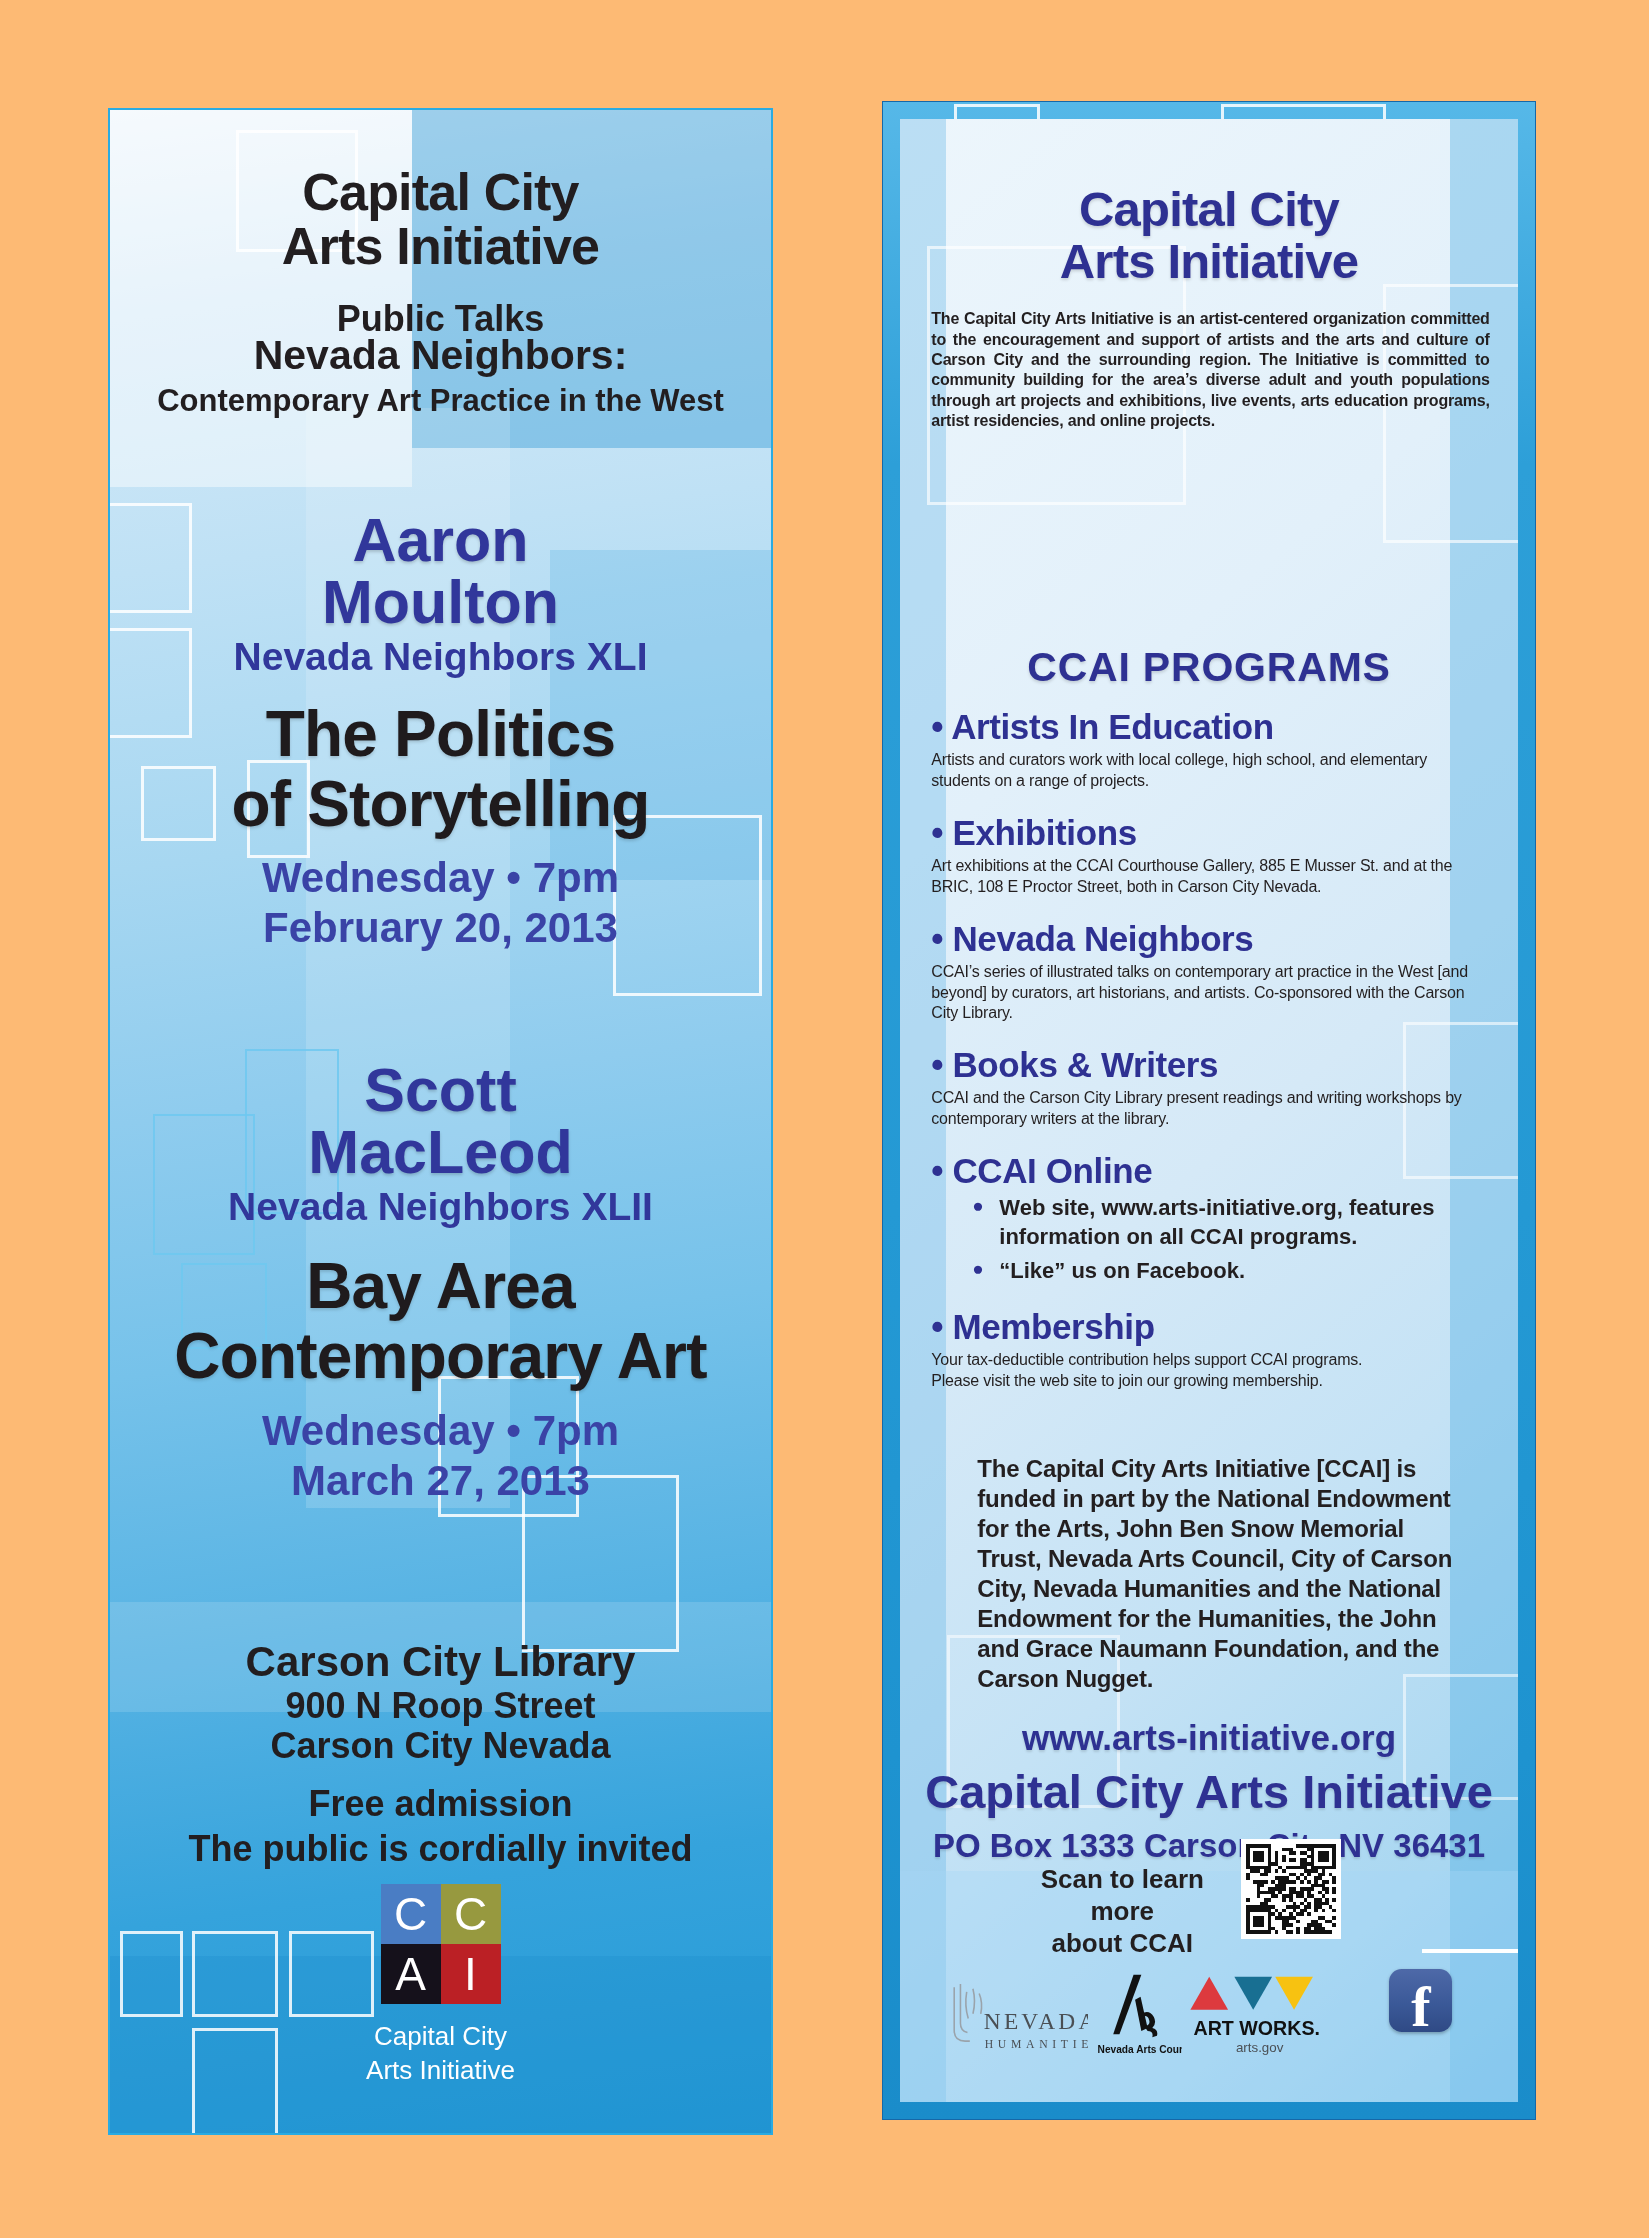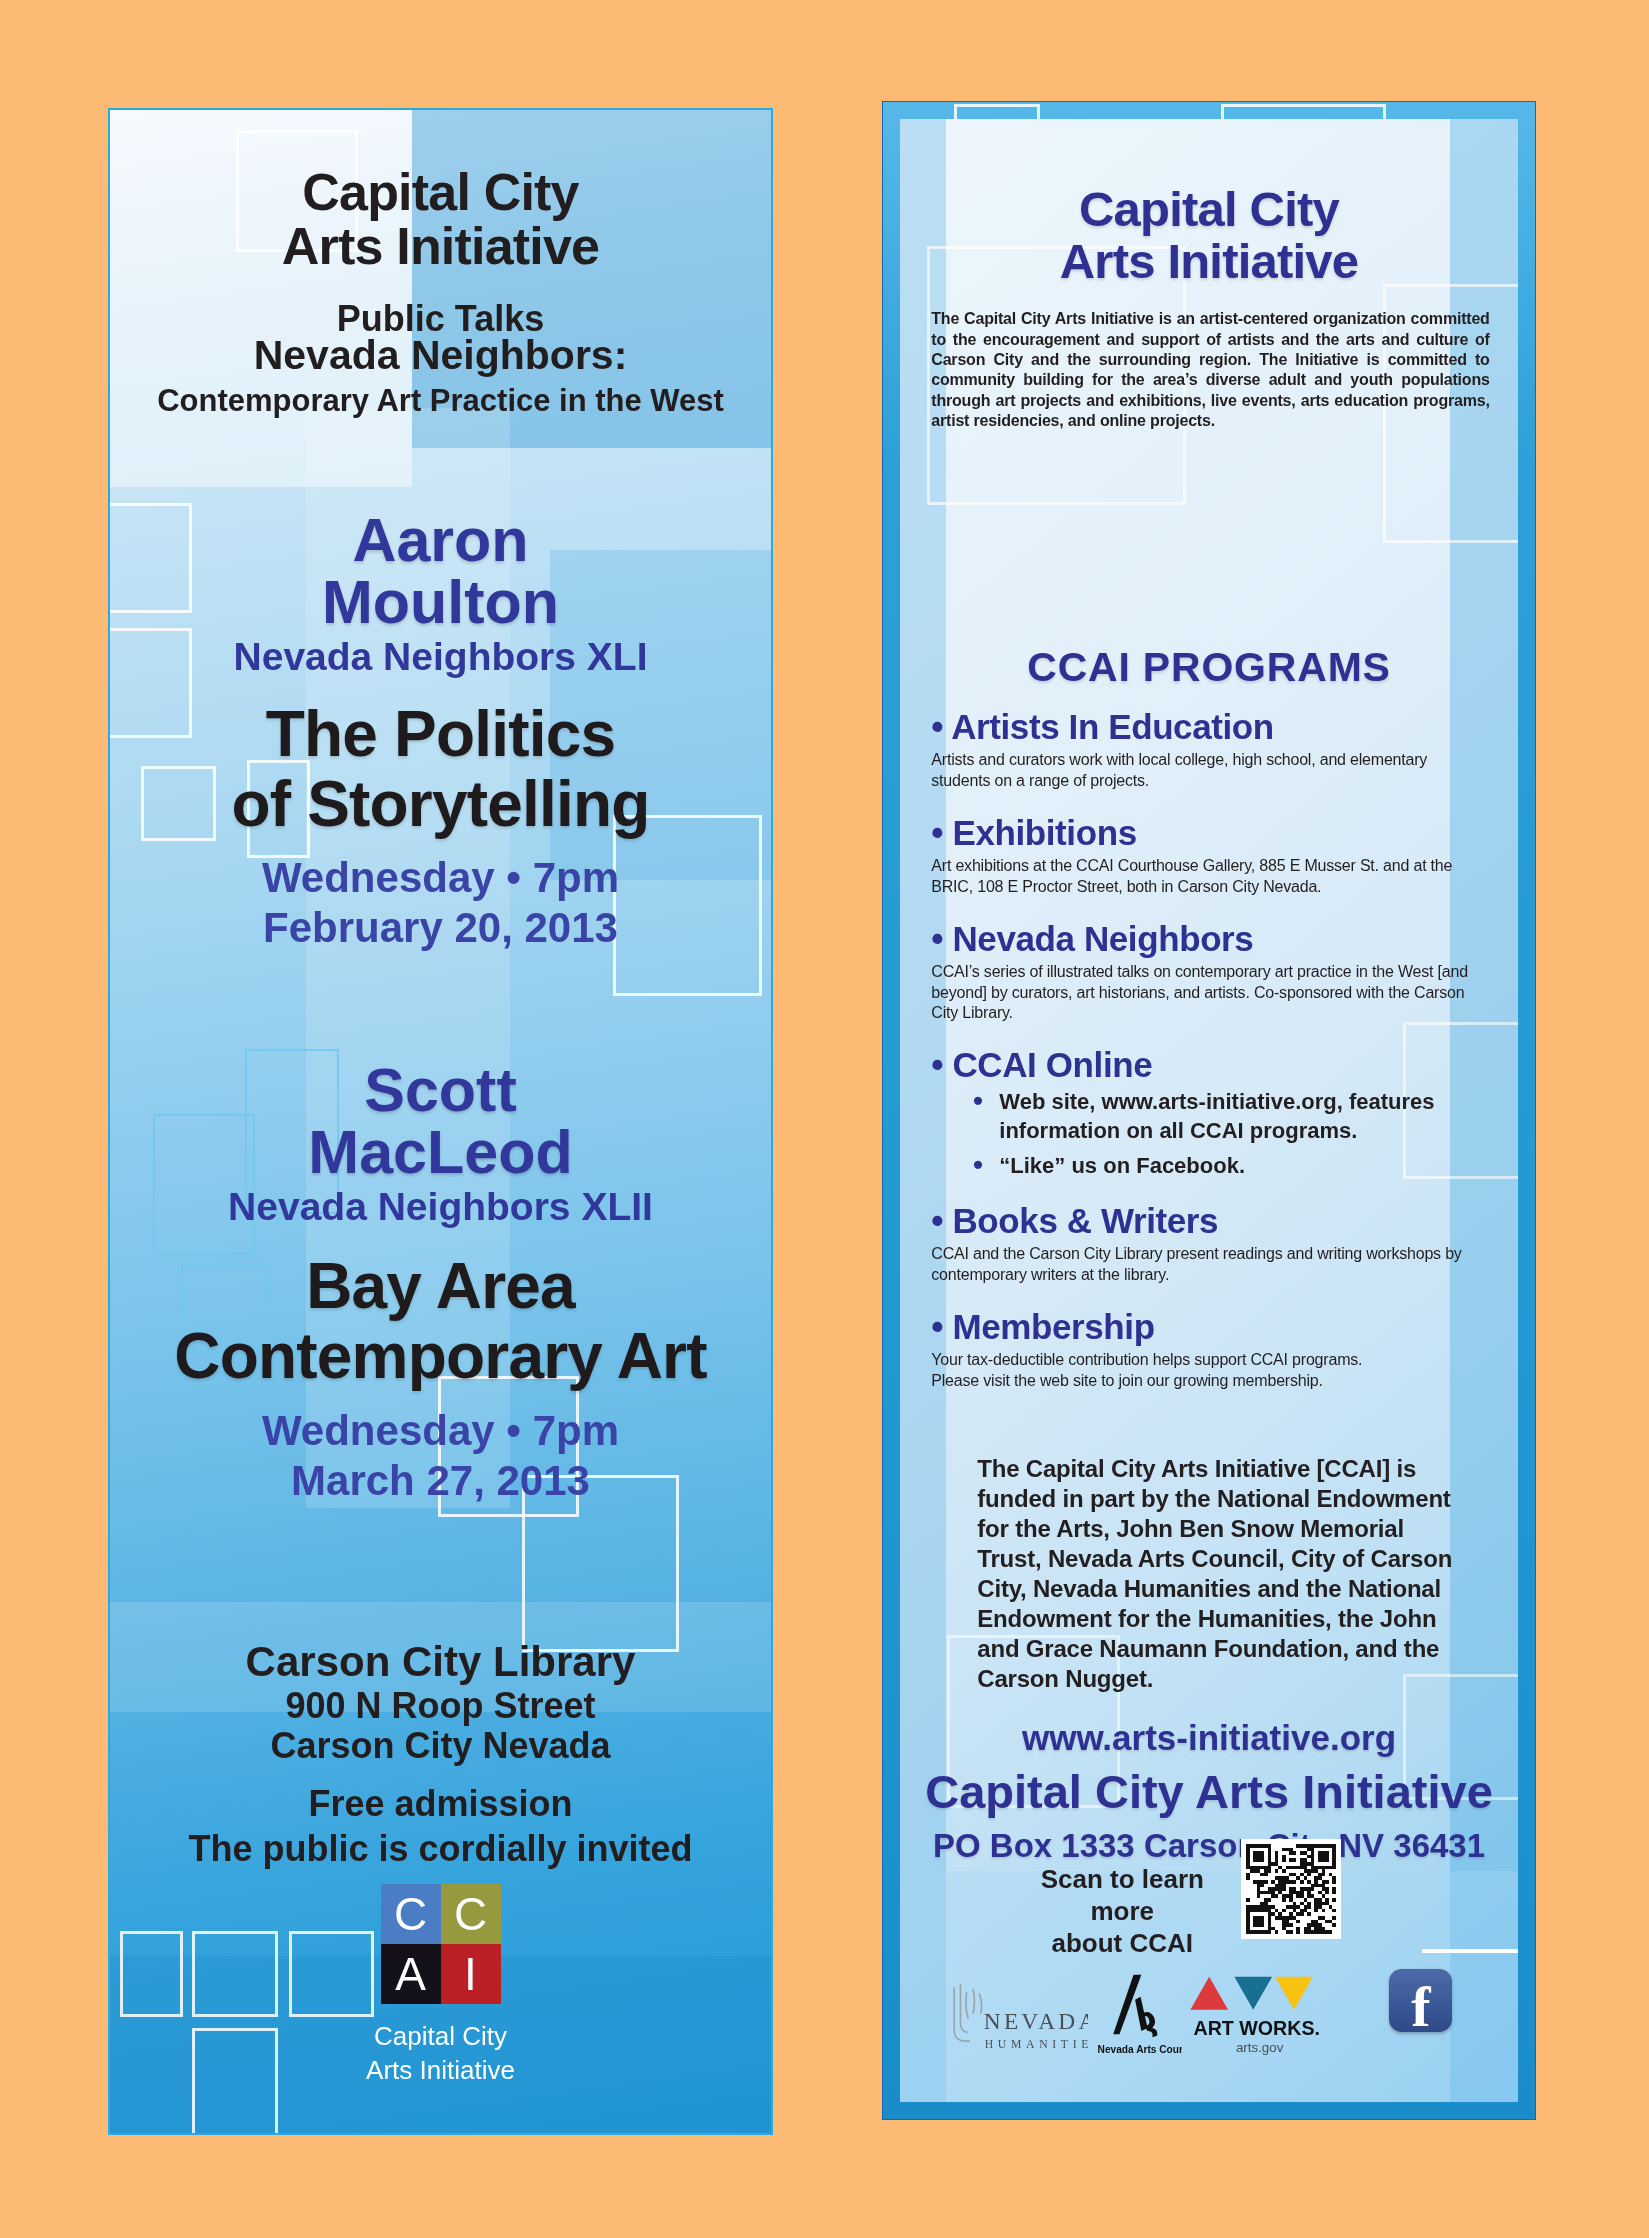--- a/index.html
+++ b/index.html
@@ -208,29 +208,29 @@
         </div>
         <div class="program">
           <div class="program-title">Exhibitions</div>
           <div class="program-body">Art exhibitions at the CCAI Courthouse Gallery, 885 E Musser St. and at the BRIC, 108 E Proctor Street, both in Carson City Nevada.</div>
         </div>
         <div class="program">
           <div class="program-title">Nevada Neighbors</div>
           <div class="program-body">CCAI’s series of illustrated talks on contemporary art practice in the West [and beyond] by curators, art historians, and artists. Co-sponsored with the Carson City Library.</div>
         </div>
         <div class="program">
+          <div class="program-title">Books &amp; Writers</div>
+          <div class="program-body">CCAI and the Carson City Library present readings and writing workshops by contemporary writers at the library.</div>
+        </div>
+        <div class="program">
           <div class="program-title">CCAI Online</div>
           <div class="sub-bullets">
             <div class="sub-bullet">Web site, www.arts-initiative.org, features information on all CCAI programs.</div>
             <div class="sub-bullet">“Like” us on Facebook.</div>
           </div>
-        </div>
-        <div class="program">
-          <div class="program-title">Books &amp; Writers</div>
-          <div class="program-body">CCAI and the Carson City Library present readings and writing workshops by contemporary writers at the library.</div>
         </div>
         <div class="program">
           <div class="program-title">Membership</div>
           <div class="program-body">Your tax-deductible contribution helps support CCAI programs.</div>
           <div class="program-body">Please visit the web site to join our growing membership.</div>
         </div>
       </div>
 
       <div class="rp rp-funding">The Capital City Arts Initiative [CCAI] is funded in part by the National Endowment for the Arts, John Ben Snow Memorial Trust, Nevada Arts Council, City of Carson City, Nevada Humanities and the National Endowment for the Humanities, the John and Grace Naumann Foundation, and the Carson Nugget.</div>
 

